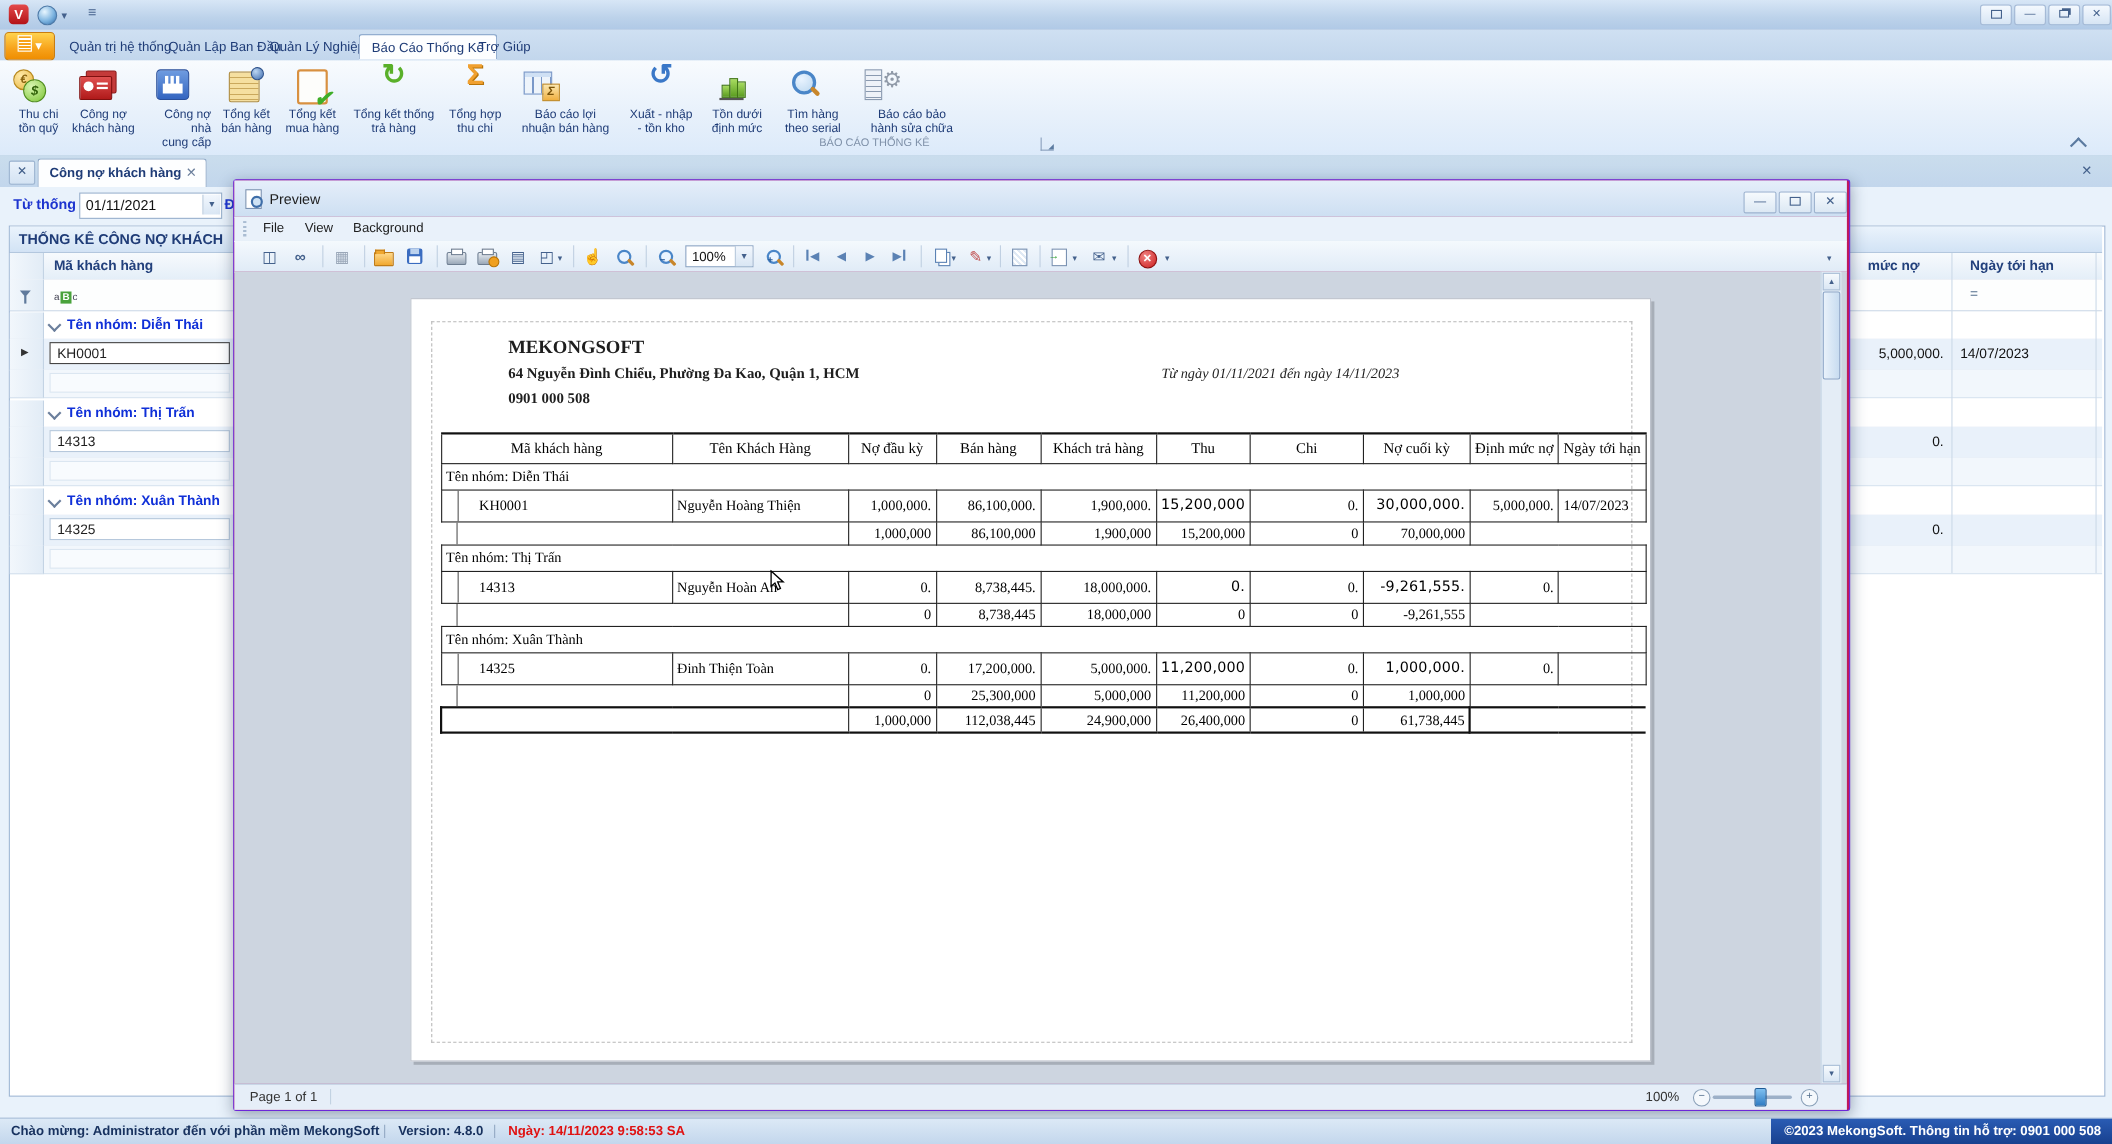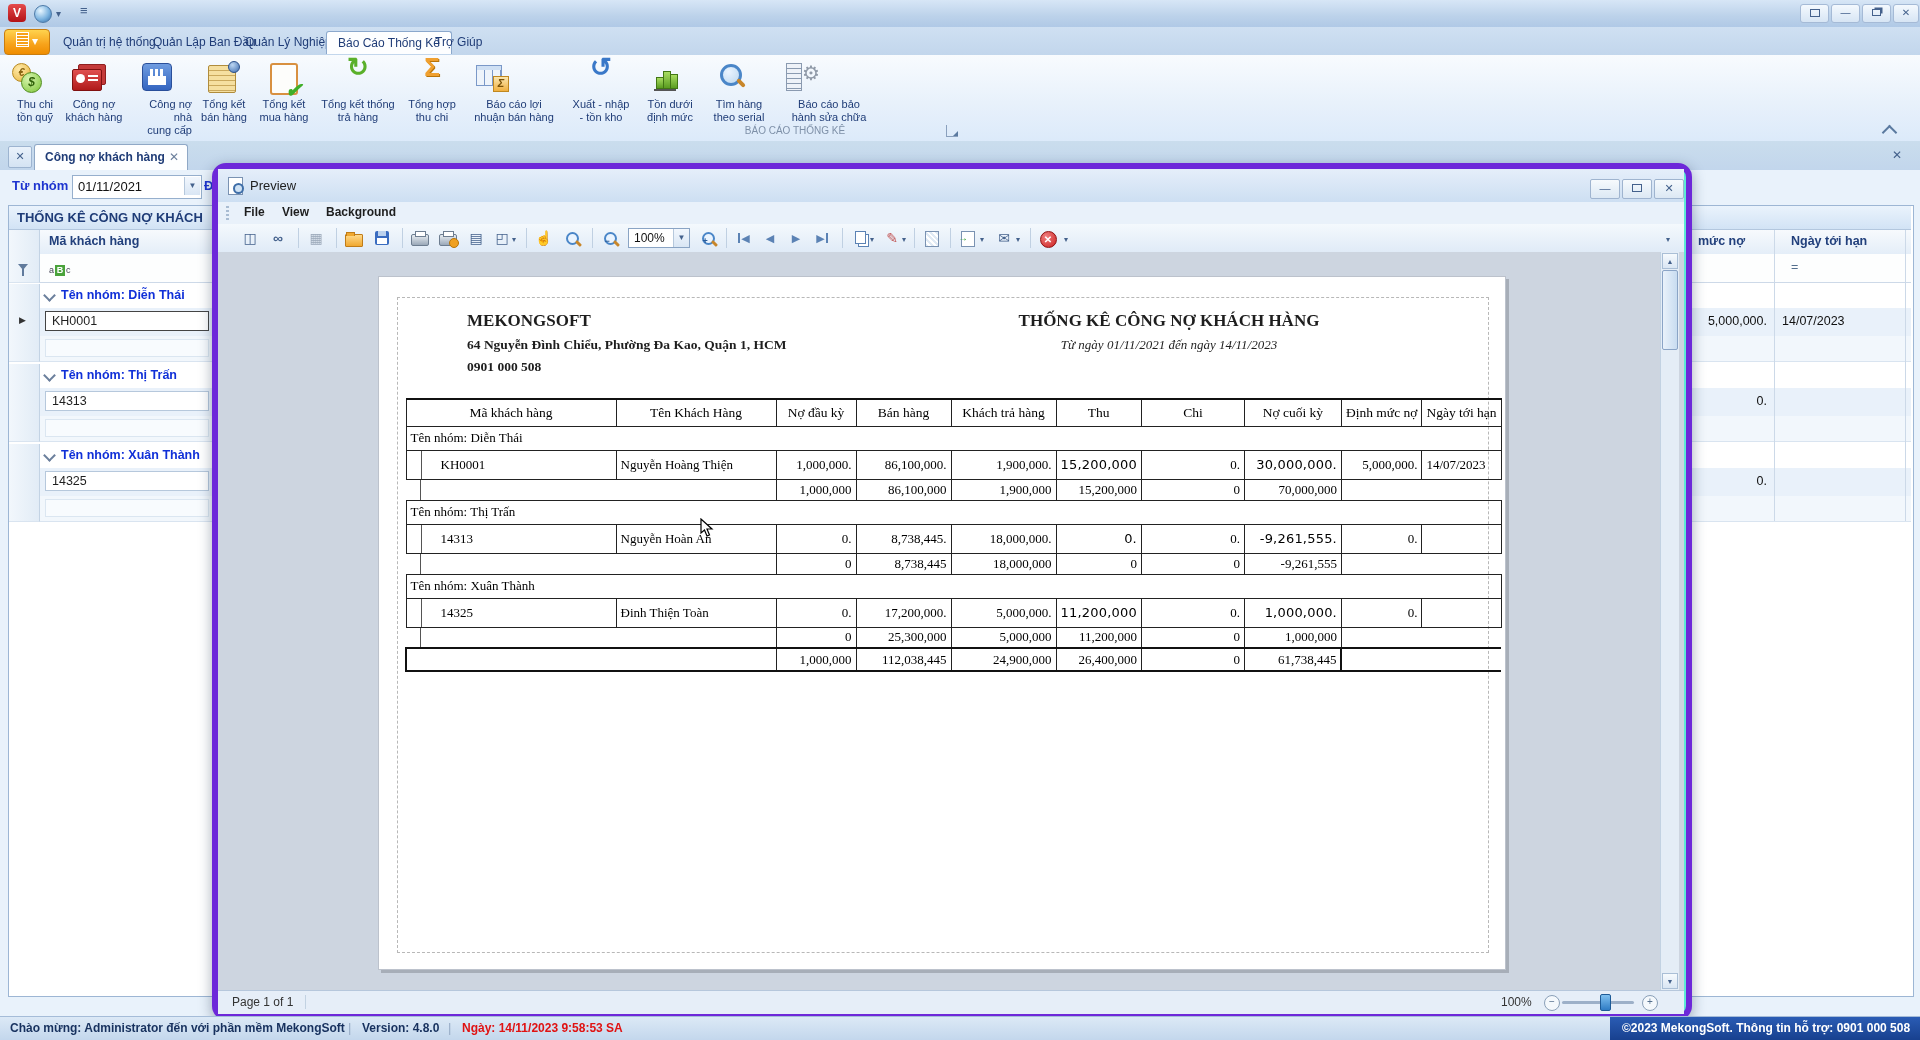--- a/index.html
+++ b/index.html
@@ -78,29 +78,29 @@
   .gcell{left:36px;width:164px;top:3px;height:20px;background:#fff;border:1px solid #b6c8dc;font-size:12.5px;line-height:19px;padding-left:6px;box-sizing:border-box;}
   .gname{left:52px;font-size:12.5px;font-weight:bold;color:#1030d8;top:4px;}
   .gchev{left:36px;top:7px;width:7px;height:7px;border-right:2px solid #6b7f9c;border-bottom:2px solid #6b7f9c;transform:rotate(45deg);}
   .funnel{left:9px;width:0;height:0;border-left:5px solid transparent;border-right:5px solid transparent;border-top:6px solid #607a9c;}
   .funnel:after{content:"";position:absolute;left:-1px;top:-1px;width:2px;height:7px;background:#607a9c;}
   .abc i{font-style:normal;font-size:9px;color:#445;}
   .abc b{display:inline-block;width:10px;height:11px;background:#4aa33c;color:#fff;font-size:9px;text-align:center;line-height:11px;margin:0 1px;}
   .rvline{background:#ccd9e8;width:1px;}
   .rtext{font-size:12.5px;color:#111;}
   
-  .pwin{left:212px;top:-7px;width:1468px;height:845px;background:#5eead4;border:6px solid #6d28d9;border-radius:14px;box-shadow:0 4px 14px rgba(30,50,80,.4);}
+  .pwin{left:212px;top:-7px;width:1468px;height:845px;background:#be185d;border:1px solid #6d28d9;border-radius:3px;box-shadow:0 4px 14px rgba(30,50,80,.4);}
   .ptitle{left:0;top:0;width:1466px;height:33px;background:linear-gradient(#e5eefa,#cddff2);border-bottom:1px solid #b6c9de;}
   .ptico{left:10px;top:8px;width:13px;height:16px;background:#fff;border:1px solid #7a92b2;}
   .ptico:after{content:"";position:absolute;left:4px;top:5px;width:7px;height:7px;border:2px solid #3f6ea8;border-radius:50%;background:#cfe2f4;}
   .ptlabel{left:32px;top:9px;font-size:13px;color:#1e1e1e;}
   .pbtn{top:10px;width:28px;height:18px;border:1px solid #9fb4cf;border-radius:2px;background:linear-gradient(#f6fafd,#dce8f4);text-align:center;line-height:16px;color:#44618c;font-size:11px;}
   .pmenu{left:0;top:33px;width:1466px;height:22px;background:#e9f1fa;border-bottom:1px solid #cddcec;}
   .grip{left:8px;top:4px;width:3px;height:14px;background:repeating-linear-gradient(#a9bcd2,#a9bcd2 2px,transparent 2px,transparent 4px);}
-  .pmitem{top:3px;font-size:12px;color:#1e1e1e;padding:0 6px;font-weight:bold;}
+  .pmitem{top:3px;font-size:12px;color:#1e1e1e;padding:0 6px;}
   .ptoolbar{left:0;top:55px;width:1466px;height:28px;background:linear-gradient(#f4f9fd,#e0ebf7);border-bottom:1px solid #c4d4e6;}
   .ti{top:4px;width:20px;height:20px;text-align:center;line-height:20px;font-size:14px;color:#44618c;}
   .tsep{top:4px;width:1px;height:20px;background:#c0d0e2;}
   .tdd{top:11px;font-size:8px;color:#44618c;}
   .ic-folder{display:inline-block;width:16px;height:11px;background:linear-gradient(#ffd98a,#f0a830);border:1px solid #c07c18;border-radius:1px;position:relative;margin-top:6px;}
   .ic-folder:before{content:"";position:absolute;left:0;top:-3px;width:7px;height:3px;background:#f0a830;border:1px solid #c07c18;border-bottom:none;}
   .ic-save{display:inline-block;width:14px;height:14px;background:#3a6cc0;border-radius:2px;position:relative;margin-top:3px;}
   .ic-save:before{content:"";position:absolute;left:3px;top:0;width:8px;height:5px;background:#bcd2ee;}
   .ic-save:after{content:"";position:absolute;left:2px;bottom:1px;width:10px;height:6px;background:#fff;}
   .ic-print{display:inline-block;width:16px;height:10px;background:linear-gradient(#e8edf2,#9aa8b8);border:1px solid #6d7d90;border-radius:2px;position:relative;margin-top:6px;}
@@ -273,21 +273,21 @@
   <div class="a closesq">✕</div>
   <div class="a doctab">
     <span>Công nợ khách hàng</span>
     <span class="x">✕</span>
   </div>
   <div class="a stripx">✕</div>
 </div>
 
 <div class="a workspace">
 
-  <div class="a flabel">Từ nhóm</div>
+  <div class="a flabel">Từ thống</div>
   <div class="a datebox">
     <span class="val">01/11/2021</span>
     <span class="dd">▼</span>
   </div>
   <div class="a dpartial">Đ</div>
 
   <div class="a gridpanel">
     <div class="a gphead nowrap">THỐNG KÊ CÔNG NỢ KHÁCH</div>
 
     <div class="a gcolhd grow">
@@ -417,21 +417,20 @@
       <div class="a tdd" style="left:846px;">▾</div>
       <div class="a tdd" style="left:1448px;">▾</div>
     </div>
 
     <div class="a pcanvas">
       <div class="a page">
         <div class="a margins"></div>
         <div class="a serif coname nowrap">MEKONGSOFT</div>
         <div class="a serif coaddr nowrap">64 Nguyễn Đình Chiểu, Phường Đa Kao, Quận 1, HCM</div>
         <div class="a serif cophone nowrap">0901 000 508</div>
-        <div class="a serif rtitle nowrap">THỐNG KÊ CÔNG NỢ KHÁCH HÀNG</div>
         <div class="a serif rsub nowrap">Từ ngày 01/11/2021 đến ngày 14/11/2023</div>
 
         <table class="rt">
           <colgroup>
             <col style="width:210px">
               <col style="width:160px">
               <col style="width:80px">
               <col style="width:95px">
               <col style="width:105px">
             <col style="width:82px">

